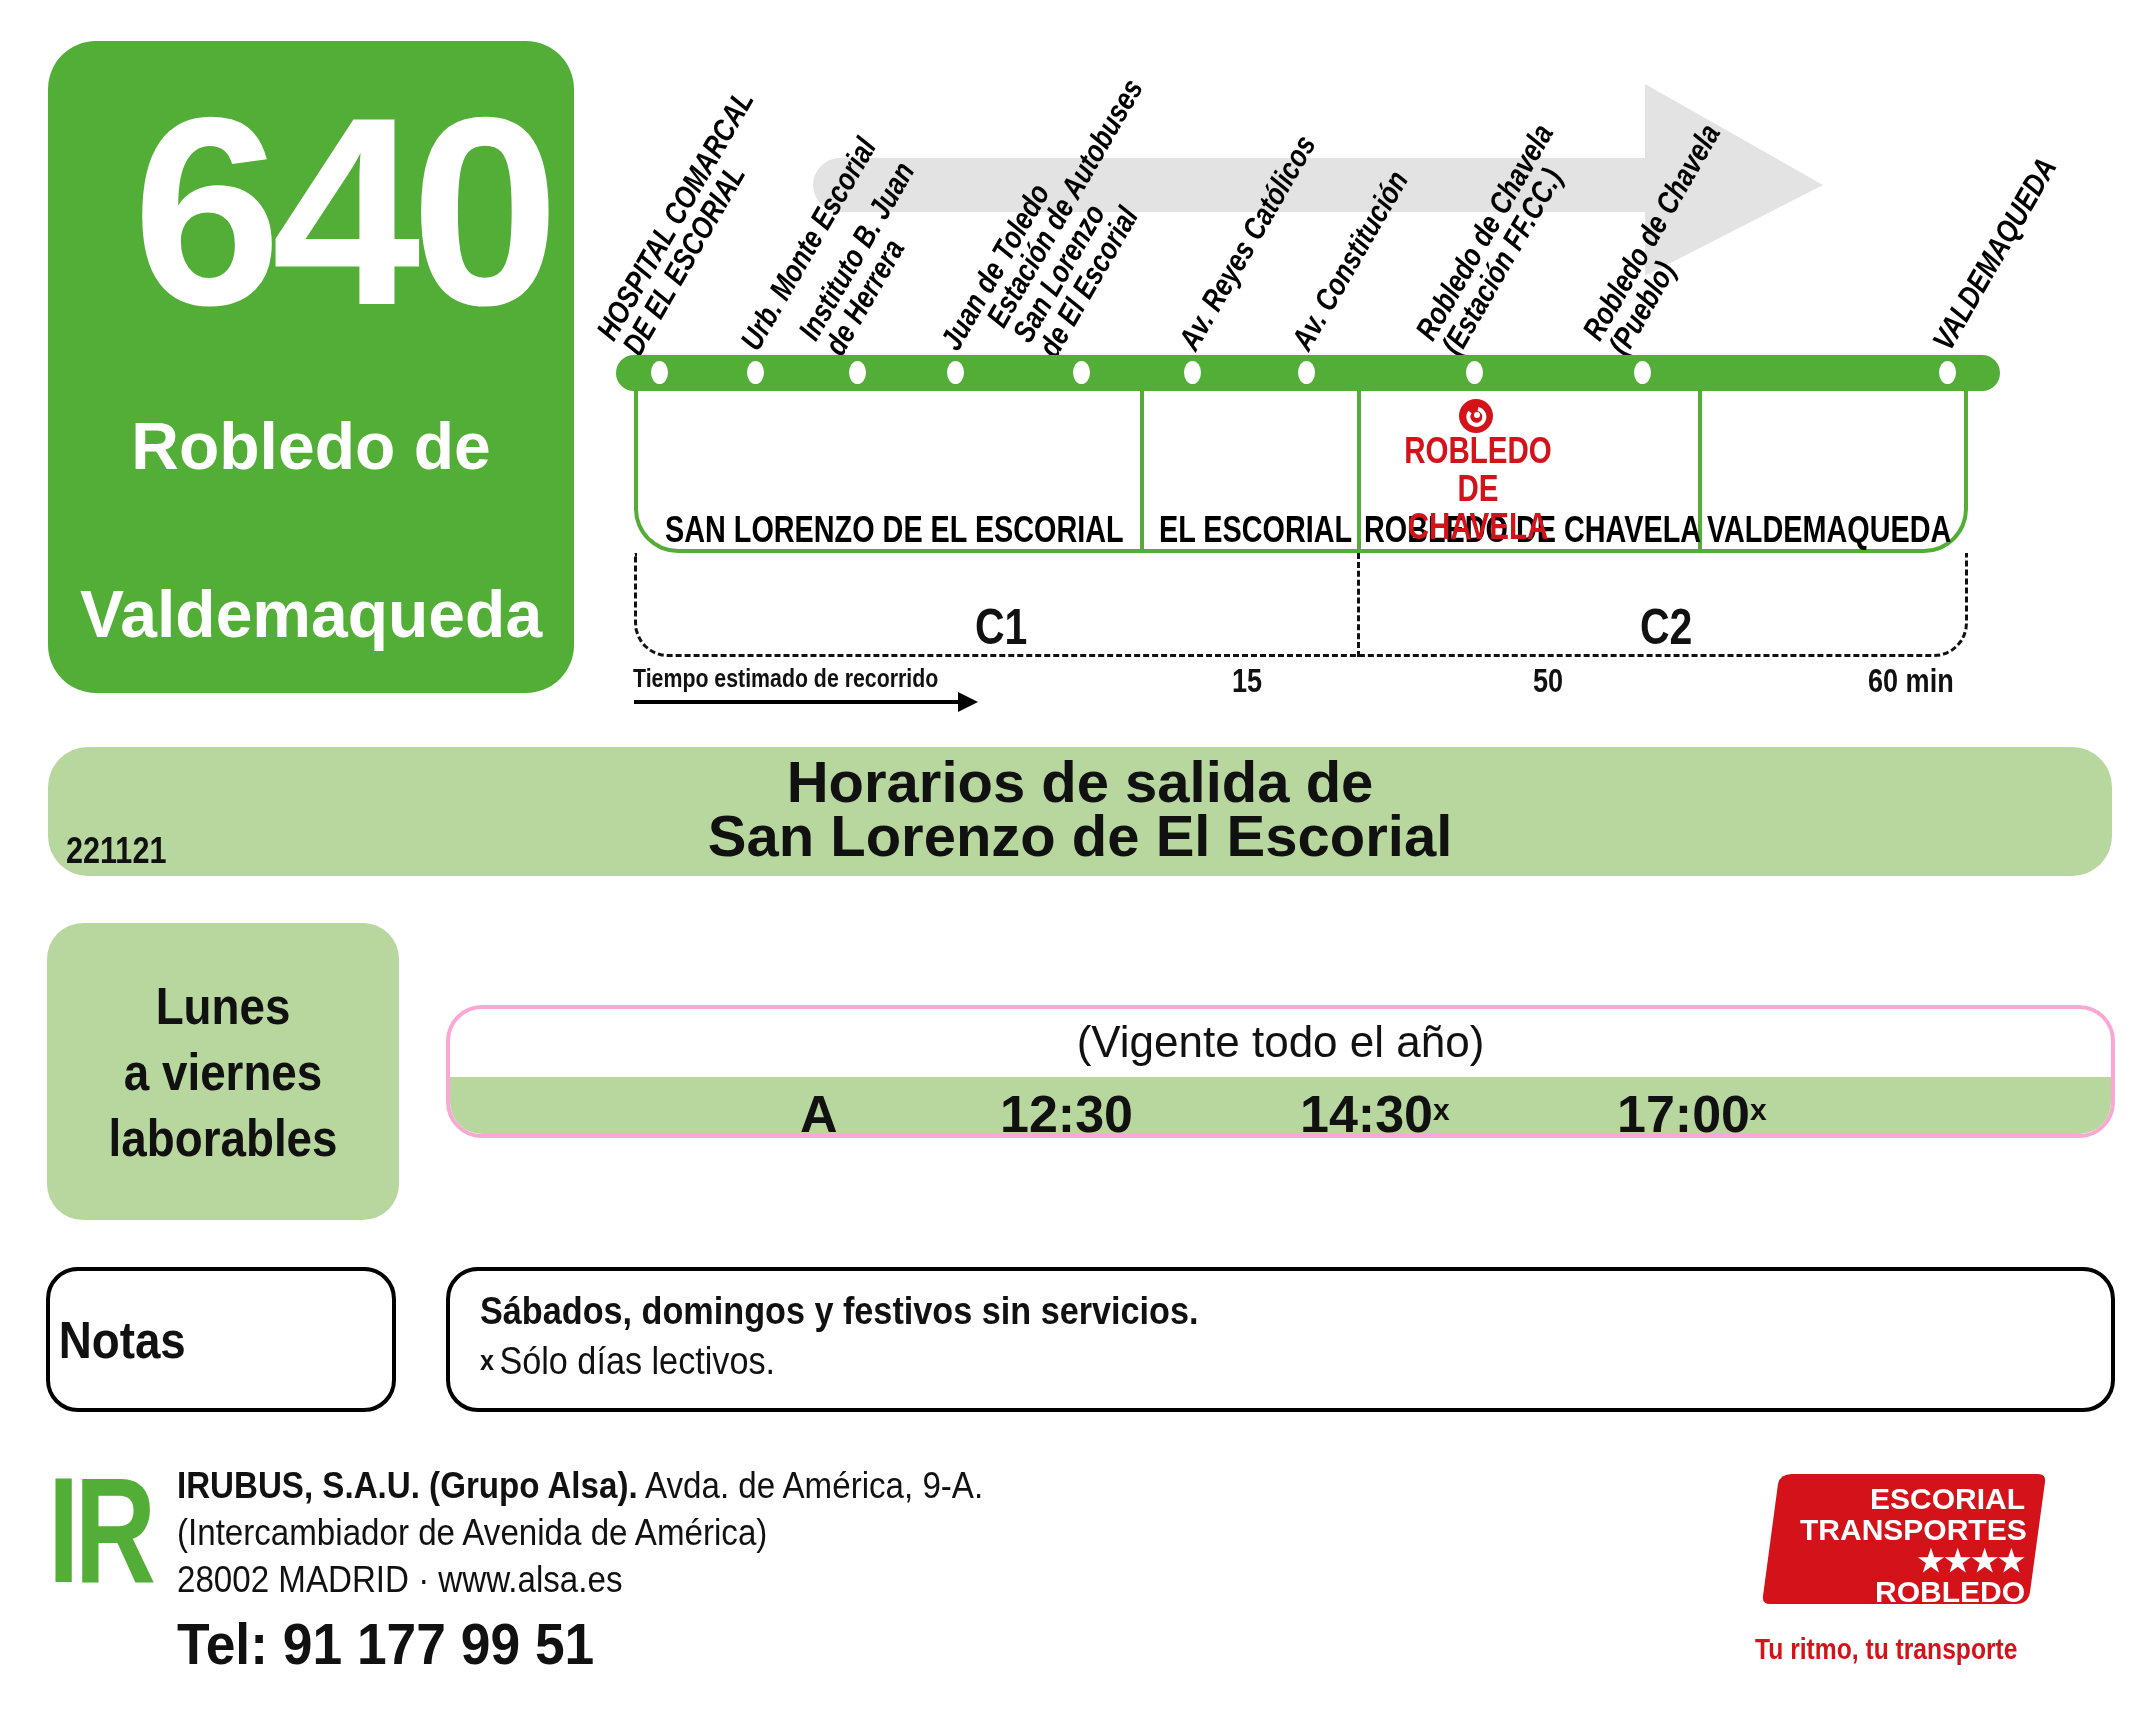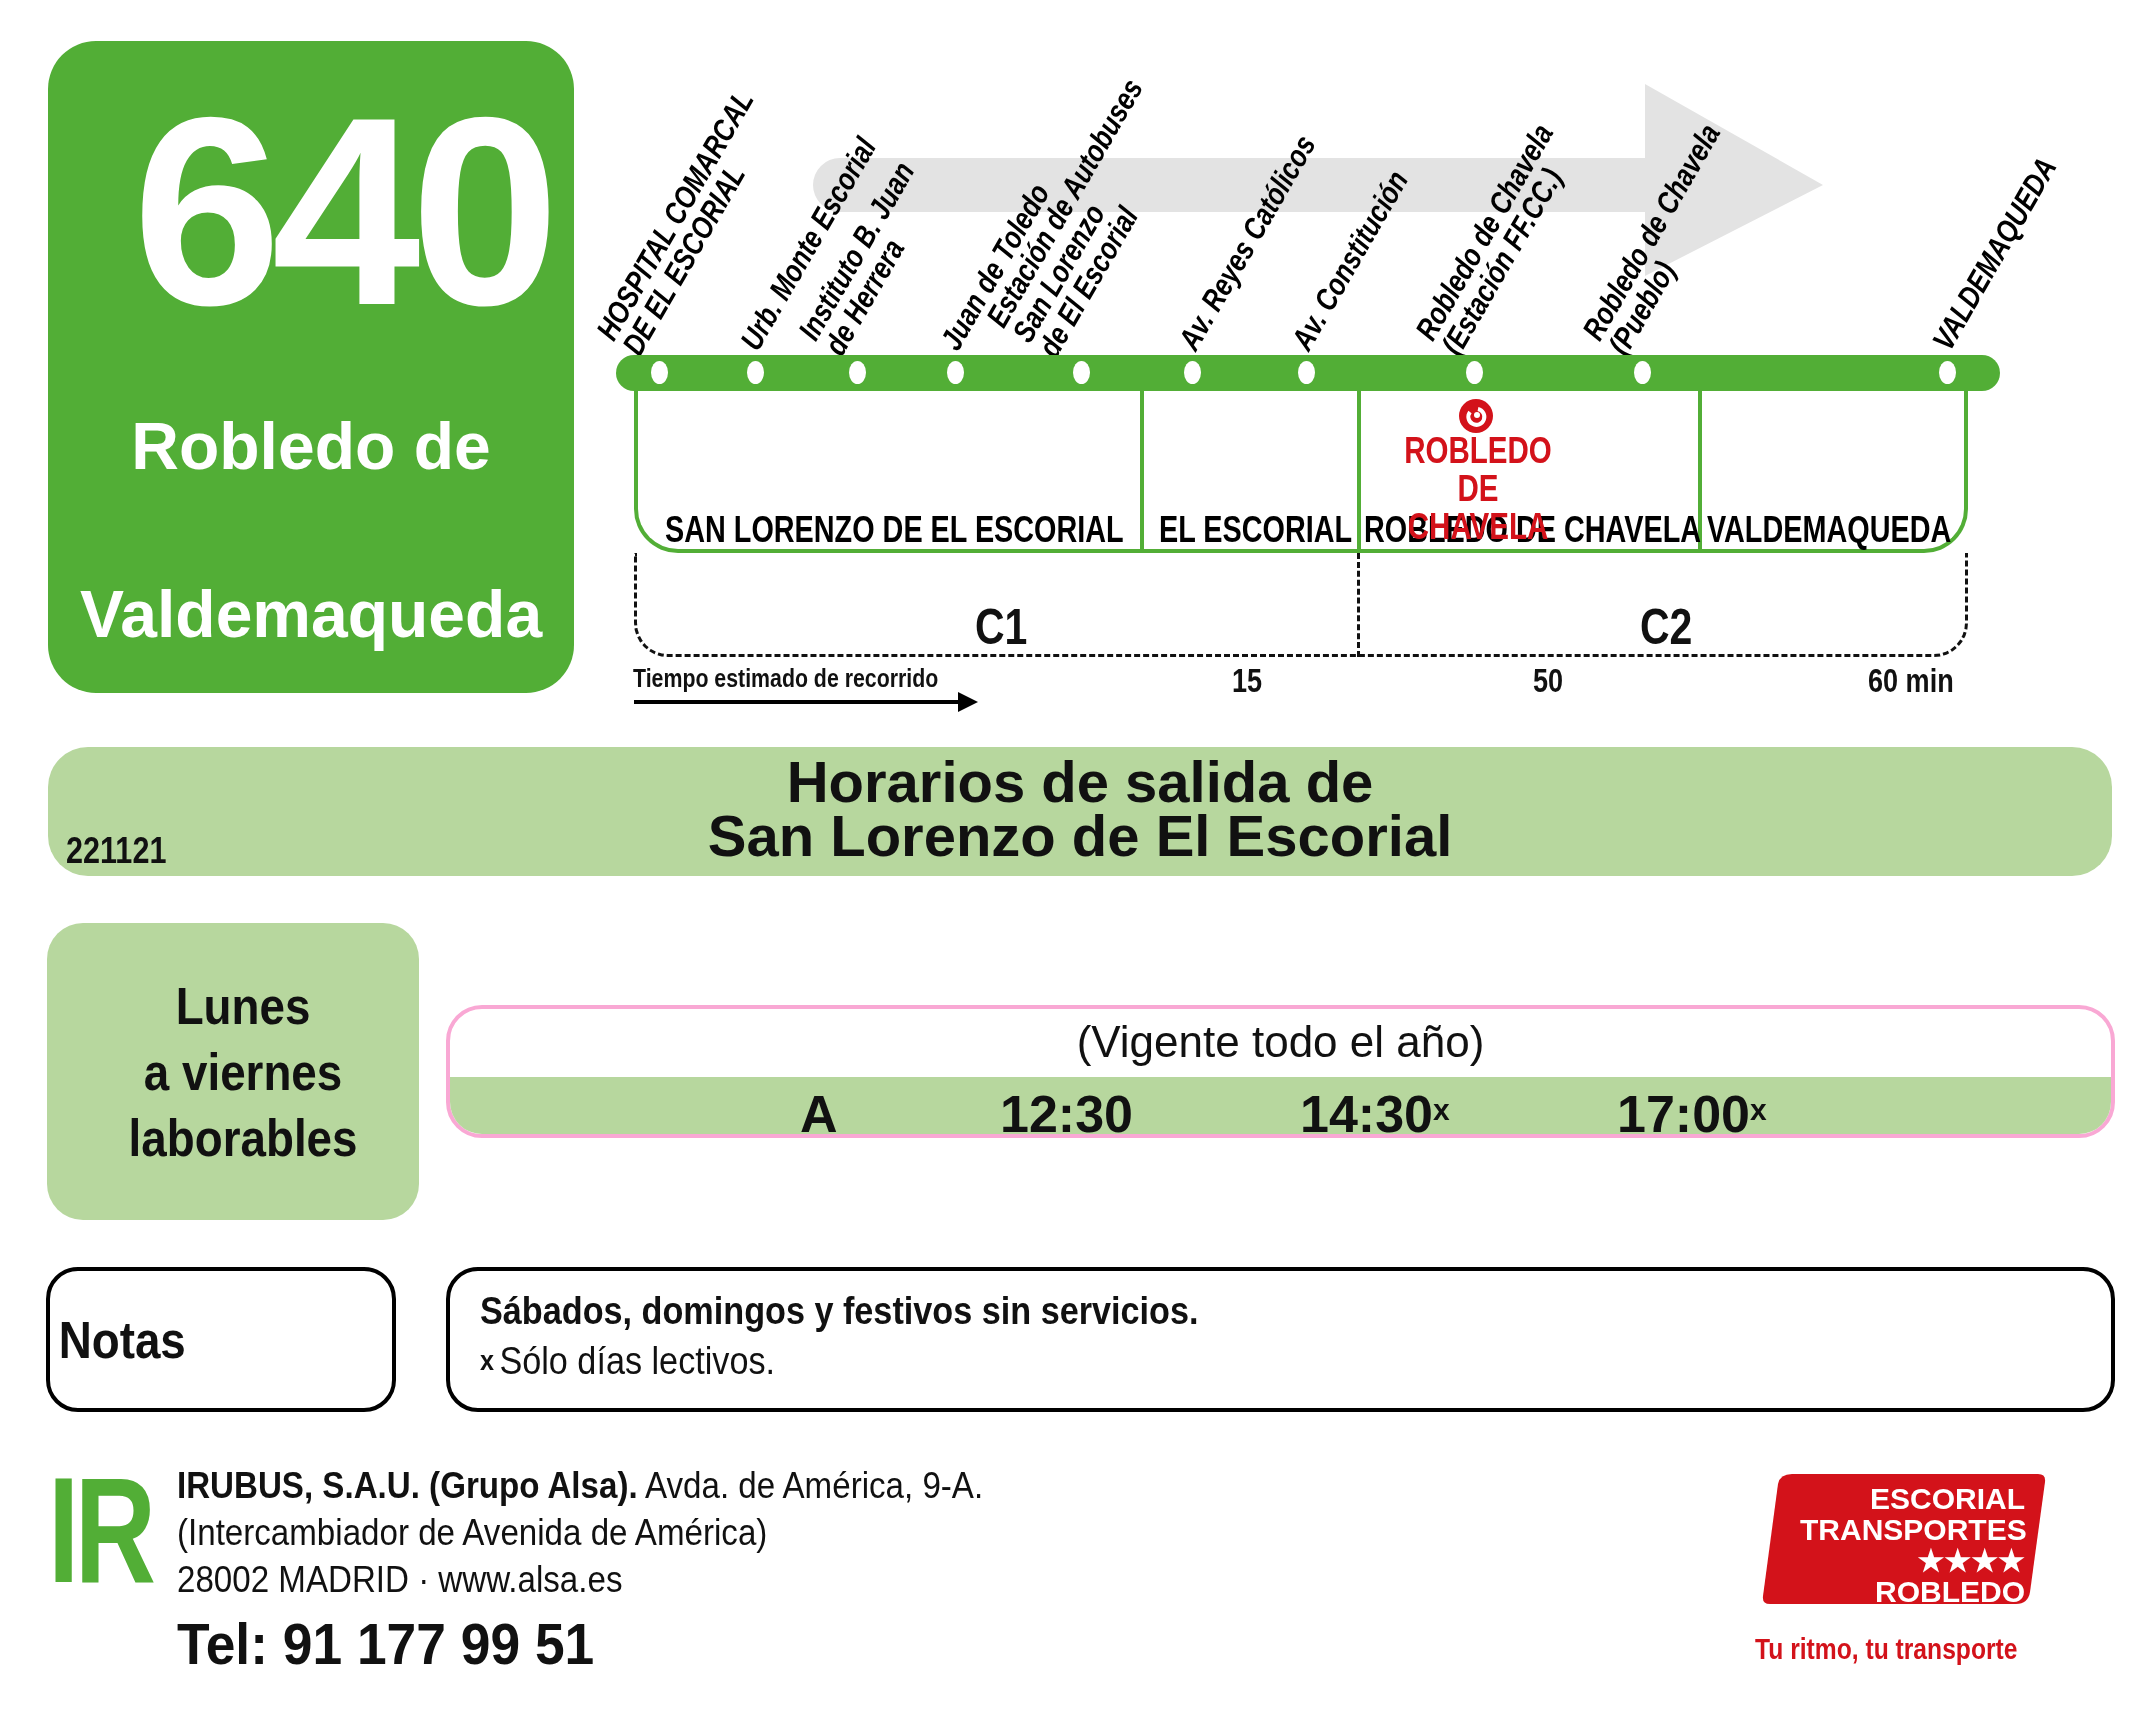--- a/index.html
+++ b/index.html
@@ -43,21 +43,21 @@
   .time-label { top:663px; font-weight:700; font-size:33px; line-height:36px; transform:scaleX(0.82); transform-origin:left top; white-space:nowrap; }
   #tiempo-label { left:633px; top:664px; font-weight:700; font-size:26px; line-height:28px; transform:scaleX(0.82); transform-origin:left top; white-space:nowrap; }
 
   
   #schedule-header { left:48px; top:747px; width:2064px; height:129px; background:#B7D79E; border-radius:40px; }
   #version-code { left:18px; top:83px; font-weight:700; font-size:36px; transform:scaleX(0.85); transform-origin:left top; }
   .header-title { left:0; width:2064px; text-align:center; font-weight:700; font-size:58px; line-height:56px; }
 
   
   #day-box { left:47px; top:923px; width:352px; height:297px; background:#B7D79E; border-radius:36px;
-             display:flex; align-items:center; justify-content:center; text-align:center;padding-left:20px; }
+             display:flex; align-items:center; justify-content:center; text-align:center; }
   #day-label { font-weight:700; font-size:52px; line-height:66px; transform:scaleX(0.88); }
   #day-label span { display:block; }
 
   #sched-box { left:446px; top:1005px; width:1669px; height:133px; border:4px solid #f9a8d4; border-radius:36px;
                overflow:hidden; box-sizing:border-box; background:#fff; }
   #sched-bottom { left:0; top:68px; width:100%; height:70px; background:#B7D79E; }
   #validity { left:0; top:8px; width:100%; text-align:center; font-size:44px; line-height:50px; }
   .sched-cell { top:78px; font-weight:700; font-size:52px; line-height:54px; white-space:nowrap; }
   .sched-cell sup { font-size:30px; vertical-align:top; position:relative; top:-4px; }
 

